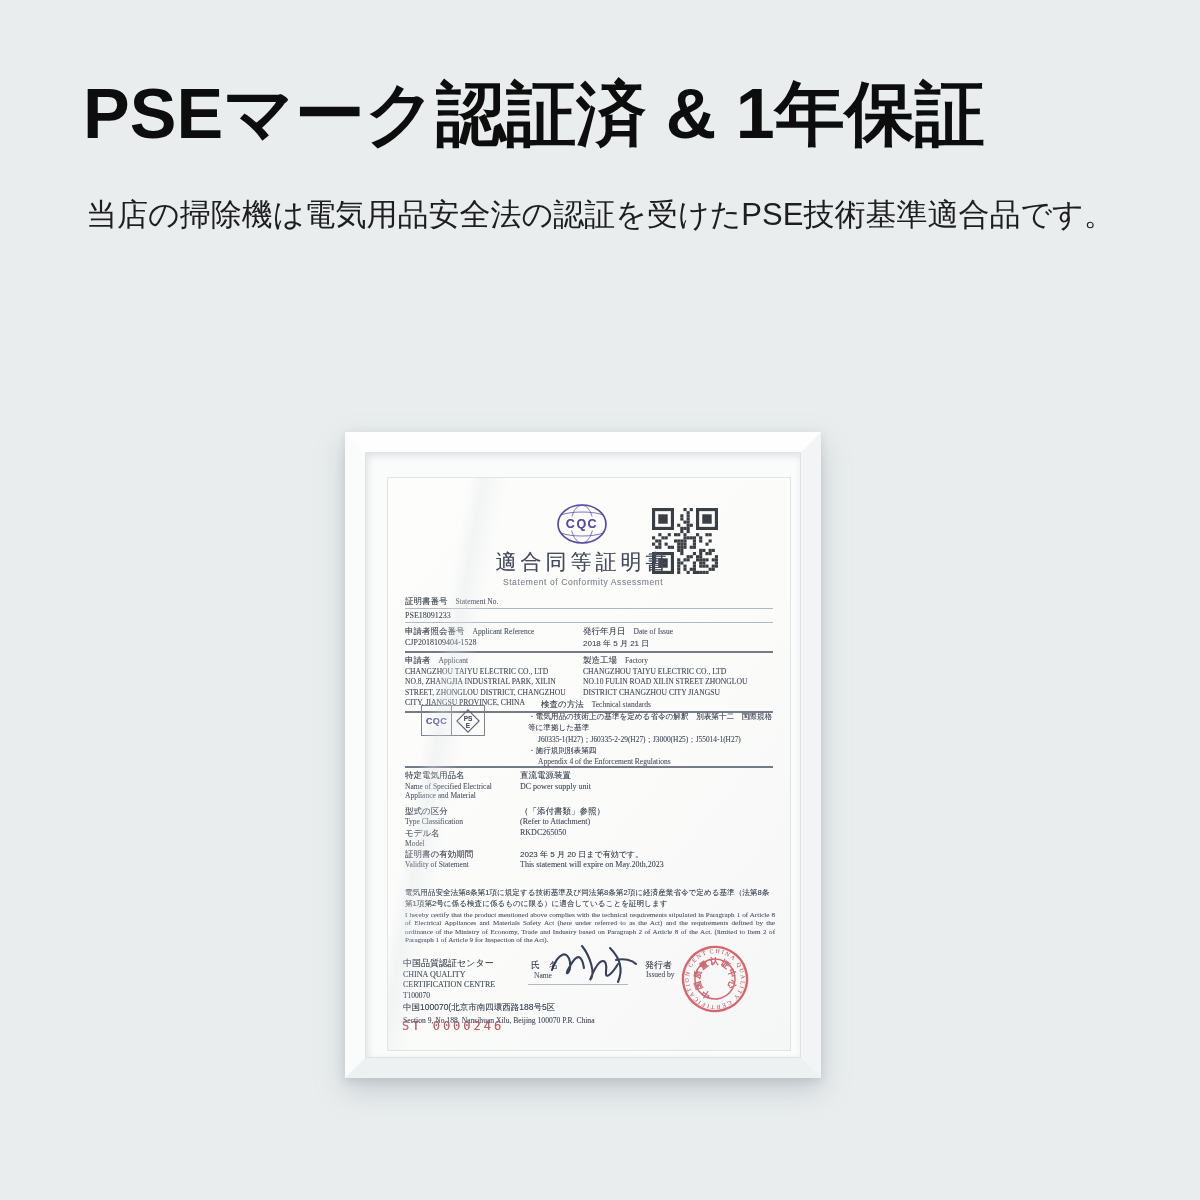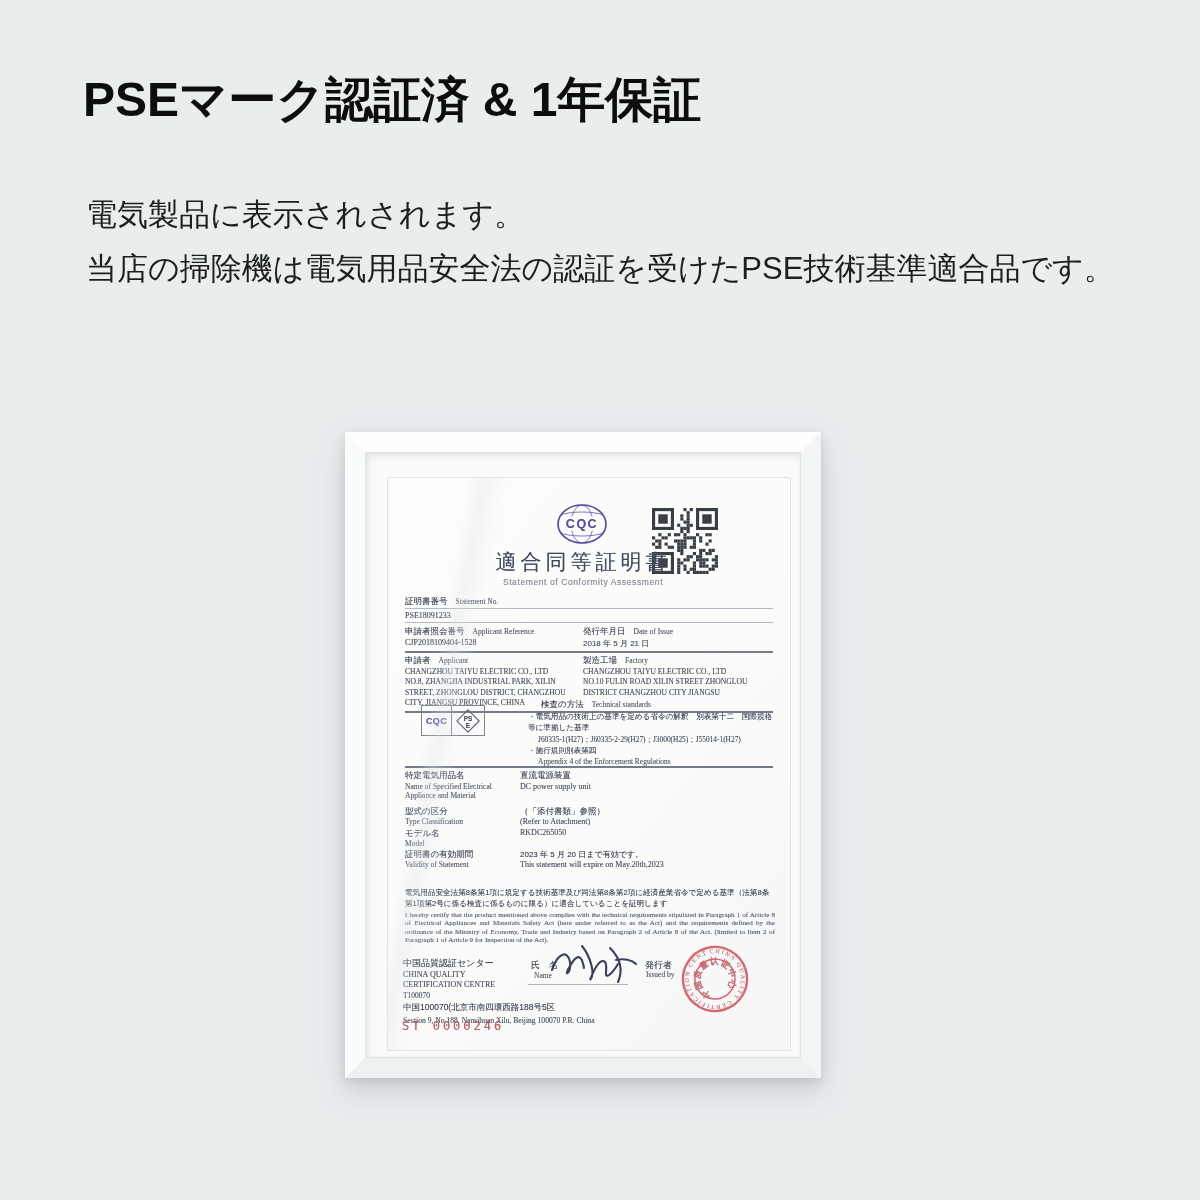--- a/index.html
+++ b/index.html
@@ -7,21 +7,21 @@
     width:1200px;height:1200px;position:relative;overflow:hidden;
     background:#e9edee;
     font-family:"Liberation Sans", sans-serif;
     -webkit-font-smoothing:antialiased;
   }
   .abs{position:absolute;}
 
   
   .hero-title{
     left:83px;top:68px;
-    font-size:48px;font-weight:800;color:#0d0d0d;letter-spacing:0px;
+    font-size:70px;font-weight:800;color:#0d0d0d;letter-spacing:0px;
     white-space:nowrap;
   }
   .hero-desc{
     left:86px;top:188px;
     font-size:31px;color:#1e1e1e;line-height:54px;white-space:nowrap;
   }
 
   
   .frame{
     left:345px;top:432px;width:476px;height:646px;
@@ -73,21 +73,20 @@
     font-family:"DejaVu Sans Mono", monospace;
     font-size:12px;letter-spacing:3px;color:#c2494f;opacity:.92;white-space:nowrap;
   }
   .cert-text-soft{text-shadow:0 0 .5px rgba(90,100,115,.55);}
 </style>
 </head>
 <body>
 
 <div class="abs hero-title">PSEマーク認証済 &amp; 1年保証</div>
 <div class="abs hero-desc">
-  <div>電気製品に表示されされます。</div>
   <div>当店の掃除機は電気用品安全法の認証を受けたPSE技術基準適合品です。</div>
 </div>
 
 <div class="abs frame">
   <div class="frame-rabbet"></div>
   <div class="frame-border"></div>
 
   <div class="paper cert-text-soft">
 
     <div class="abs" style="left:168px;top:25px;width:52px;height:42px;">

